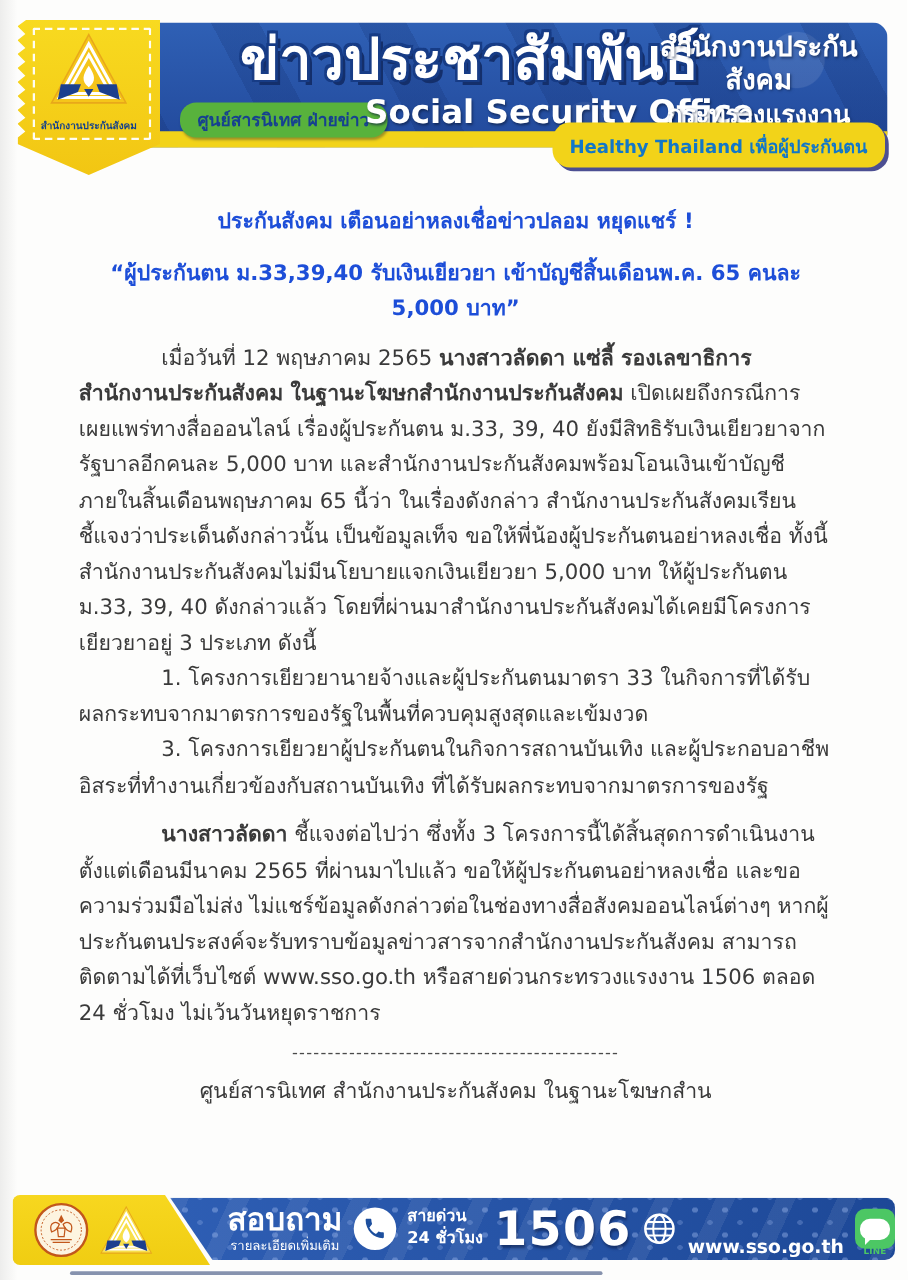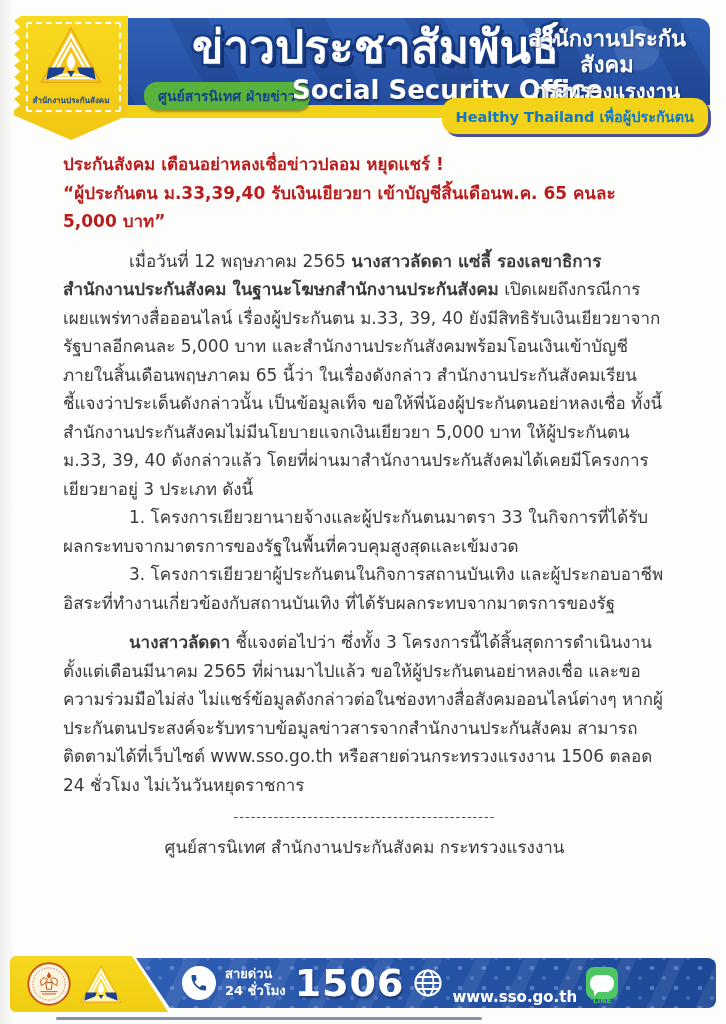--- a/index.html
+++ b/index.html
@@ -86,21 +86,21 @@
   .ribbon-label {
     position:absolute; left:0; right:0; top:78px;
     text-align:center; font-size:8px; font-weight:bold; color:#14418c;
   }
 
   
   .doc {
     position:absolute; left:63px; right:60px; top:150px;
     font-size:17px; line-height:28.5px; color:#3a3a3a;
   }
-  .headline { text-align:left; font-weight:bold; color:#b91c1c; }
+  .headline { text-align:center; font-weight:bold; color:#1d4ed8;margin-top:13px; }
   .para { margin-top:11px; }
   .indent { text-indent:66px; }
   .b { font-weight:bold; }
   .items div { text-indent:66px; }
   .divider { text-align:center; font-size:13px; letter-spacing:1px; color:#4a4a4a; margin-top:4px; }
   .signoff { text-align:center; margin-top:1px; }
 
   
   .footer { position:absolute; left:10px; top:956px; width:706px; height:58px; }
   .footer-yellow {
@@ -190,21 +190,21 @@
     <div class="para indent"><span>เมื่อวันที่ 12 พฤษภาคม 2565 </span><span class="b">นางสาวลัดดา แซ่ลี้ รองเลขาธิการสำนักงานประกันสังคม ในฐานะโฆษกสำนักงานประกันสังคม</span><span> เปิดเผยถึงกรณีการเผยแพร่ทางสื่อออนไลน์ เรื่องผู้ประกันตน ม.33, 39, 40 ยังมีสิทธิรับเงินเยียวยาจากรัฐบาลอีกคนละ 5,000 บาท และสำนักงานประกันสังคมพร้อมโอนเงินเข้าบัญชีภายในสิ้นเดือนพฤษภาคม 65 นี้ว่า ในเรื่องดังกล่าว สำนักงานประกันสังคมเรียนชี้แจงว่าประเด็นดังกล่าวนั้น เป็นข้อมูลเท็จ ขอให้พี่น้องผู้ประกันตนอย่าหลงเชื่อ ทั้งนี้ สำนักงานประกันสังคมไม่มีนโยบายแจกเงินเยียวยา 5,000 บาท ให้ผู้ประกันตน ม.33, 39, 40 ดังกล่าวแล้ว โดยที่ผ่านมาสำนักงานประกันสังคมได้เคยมีโครงการเยียวยาอยู่ 3 ประเภท ดังนี้</span></div>
 
     <div class="items">
       <div>1. โครงการเยียวยานายจ้างและผู้ประกันตนมาตรา 33 ในกิจการที่ได้รับผลกระทบจากมาตรการของรัฐในพื้นที่ควบคุมสูงสุดและเข้มงวด</div>
       <div>3. โครงการเยียวยาผู้ประกันตนในกิจการสถานบันเทิง และผู้ประกอบอาชีพอิสระที่ทำงานเกี่ยวข้องกับสถานบันเทิง ที่ได้รับผลกระทบจากมาตรการของรัฐ</div>
     </div>
 
     <div class="para indent"><span class="b">นางสาวลัดดา</span><span> ชี้แจงต่อไปว่า ซึ่งทั้ง 3 โครงการนี้ได้สิ้นสุดการดำเนินงานตั้งแต่เดือนมีนาคม 2565 ที่ผ่านมาไปแล้ว ขอให้ผู้ประกันตนอย่าหลงเชื่อ และขอความร่วมมือไม่ส่ง ไม่แชร์ข้อมูลดังกล่าวต่อในช่องทางสื่อสังคมออนไลน์ต่างๆ หากผู้ประกันตนประสงค์จะรับทราบข้อมูลข่าวสารจากสำนักงานประกันสังคม สามารถติดตามได้ที่เว็บไซต์ www.sso.go.th หรือสายด่วนกระทรวงแรงงาน 1506 ตลอด 24 ชั่วโมง ไม่เว้นวันหยุดราชการ</span></div>
 
     <div class="divider">----------------------------------------------</div>
-    <div class="signoff">ศูนย์สารนิเทศ สำนักงานประกันสังคม กระทรวงแรงงาน</div>
+    <div class="signoff">ศูนย์สารนิเทศ สำนักงานประกันสังคม ในฐานะโฆษกสำน</div>
   </div>
 
   <div class="footer">
     <div class="footer-yellow">
       <svg width="46" height="46" viewBox="0 0 60 60">
         <circle cx="30" cy="30" r="27" fill="#fdf4e0" stroke="#c2571b" stroke-width="2.5"></circle>
         <circle cx="30" cy="30" r="21" fill="none" stroke="#c2571b" stroke-width="1" stroke-dasharray="2 2"></circle>
         <path d="M30 14 l3 6 -3 3 -3 -3 z" fill="#c2571b"></path>
         <path d="M20 24 q4 -4 8 0 q-2 6 -8 8 q-2 -5 0 -8 z" fill="none" stroke="#c2571b" stroke-width="1.3"></path>
         <path d="M40 24 q-4 -4 -8 0 q2 6 8 8 q2 -5 0 -8 z" fill="none" stroke="#c2571b" stroke-width="1.3"></path>
@@ -216,20 +216,24 @@
         <polygon points="50,14 88,83 12,83" fill="none" stroke="#ffffff" stroke-width="4"></polygon>
         <polygon points="50,28 78,78 22,78" fill="none" stroke="#ffffff" stroke-width="4"></polygon>
         <path d="M50,42 C58,54 60,62 50,70 C40,62 42,54 50,42 Z" fill="#ffffff"></path>
         <path d="M14,66 L40,66 L36,76 L10,86 Z" fill="#1c3f8e"></path>
         <path d="M86,66 L60,66 L64,76 L90,86 Z" fill="#1c3f8e"></path>
         <path d="M44,72 L56,72 L50,82 Z" fill="#1c3f8e"></path>
       </svg>
     </div>
 
     <div class="footer-blue">
+      <div class="ask">
+        <div class="ask-title">สอบถาม</div>
+        <div class="ask-sub">รายละเอียดเพิ่มเติม</div>
+      </div>
       <div class="phone-badge">
         <svg width="20" height="20" viewBox="0 0 24 24">
           <path fill="#1d4f9e" d="M6.6 10.8c1.4 2.7 3.6 4.9 6.3 6.3l2.1-2.1c.3-.3.7-.4 1-.2 1.1.4 2.3.6 3.5.6.6 0 1 .4 1 1V20c0 .6-.4 1-1 1C10.8 21 3 13.2 3 3.5 3 3 3.4 2.5 4 2.5h3.5c.6 0 1 .4 1 1 0 1.2.2 2.4.6 3.5.1.3 0 .7-.2 1L6.6 10.8z"></path>
         </svg>
       </div>
       <div class="hotline">
         <div>สายด่วน</div>
         <div>24 ชั่วโมง</div>
       </div>
       <div class="hot-num">1506</div>

